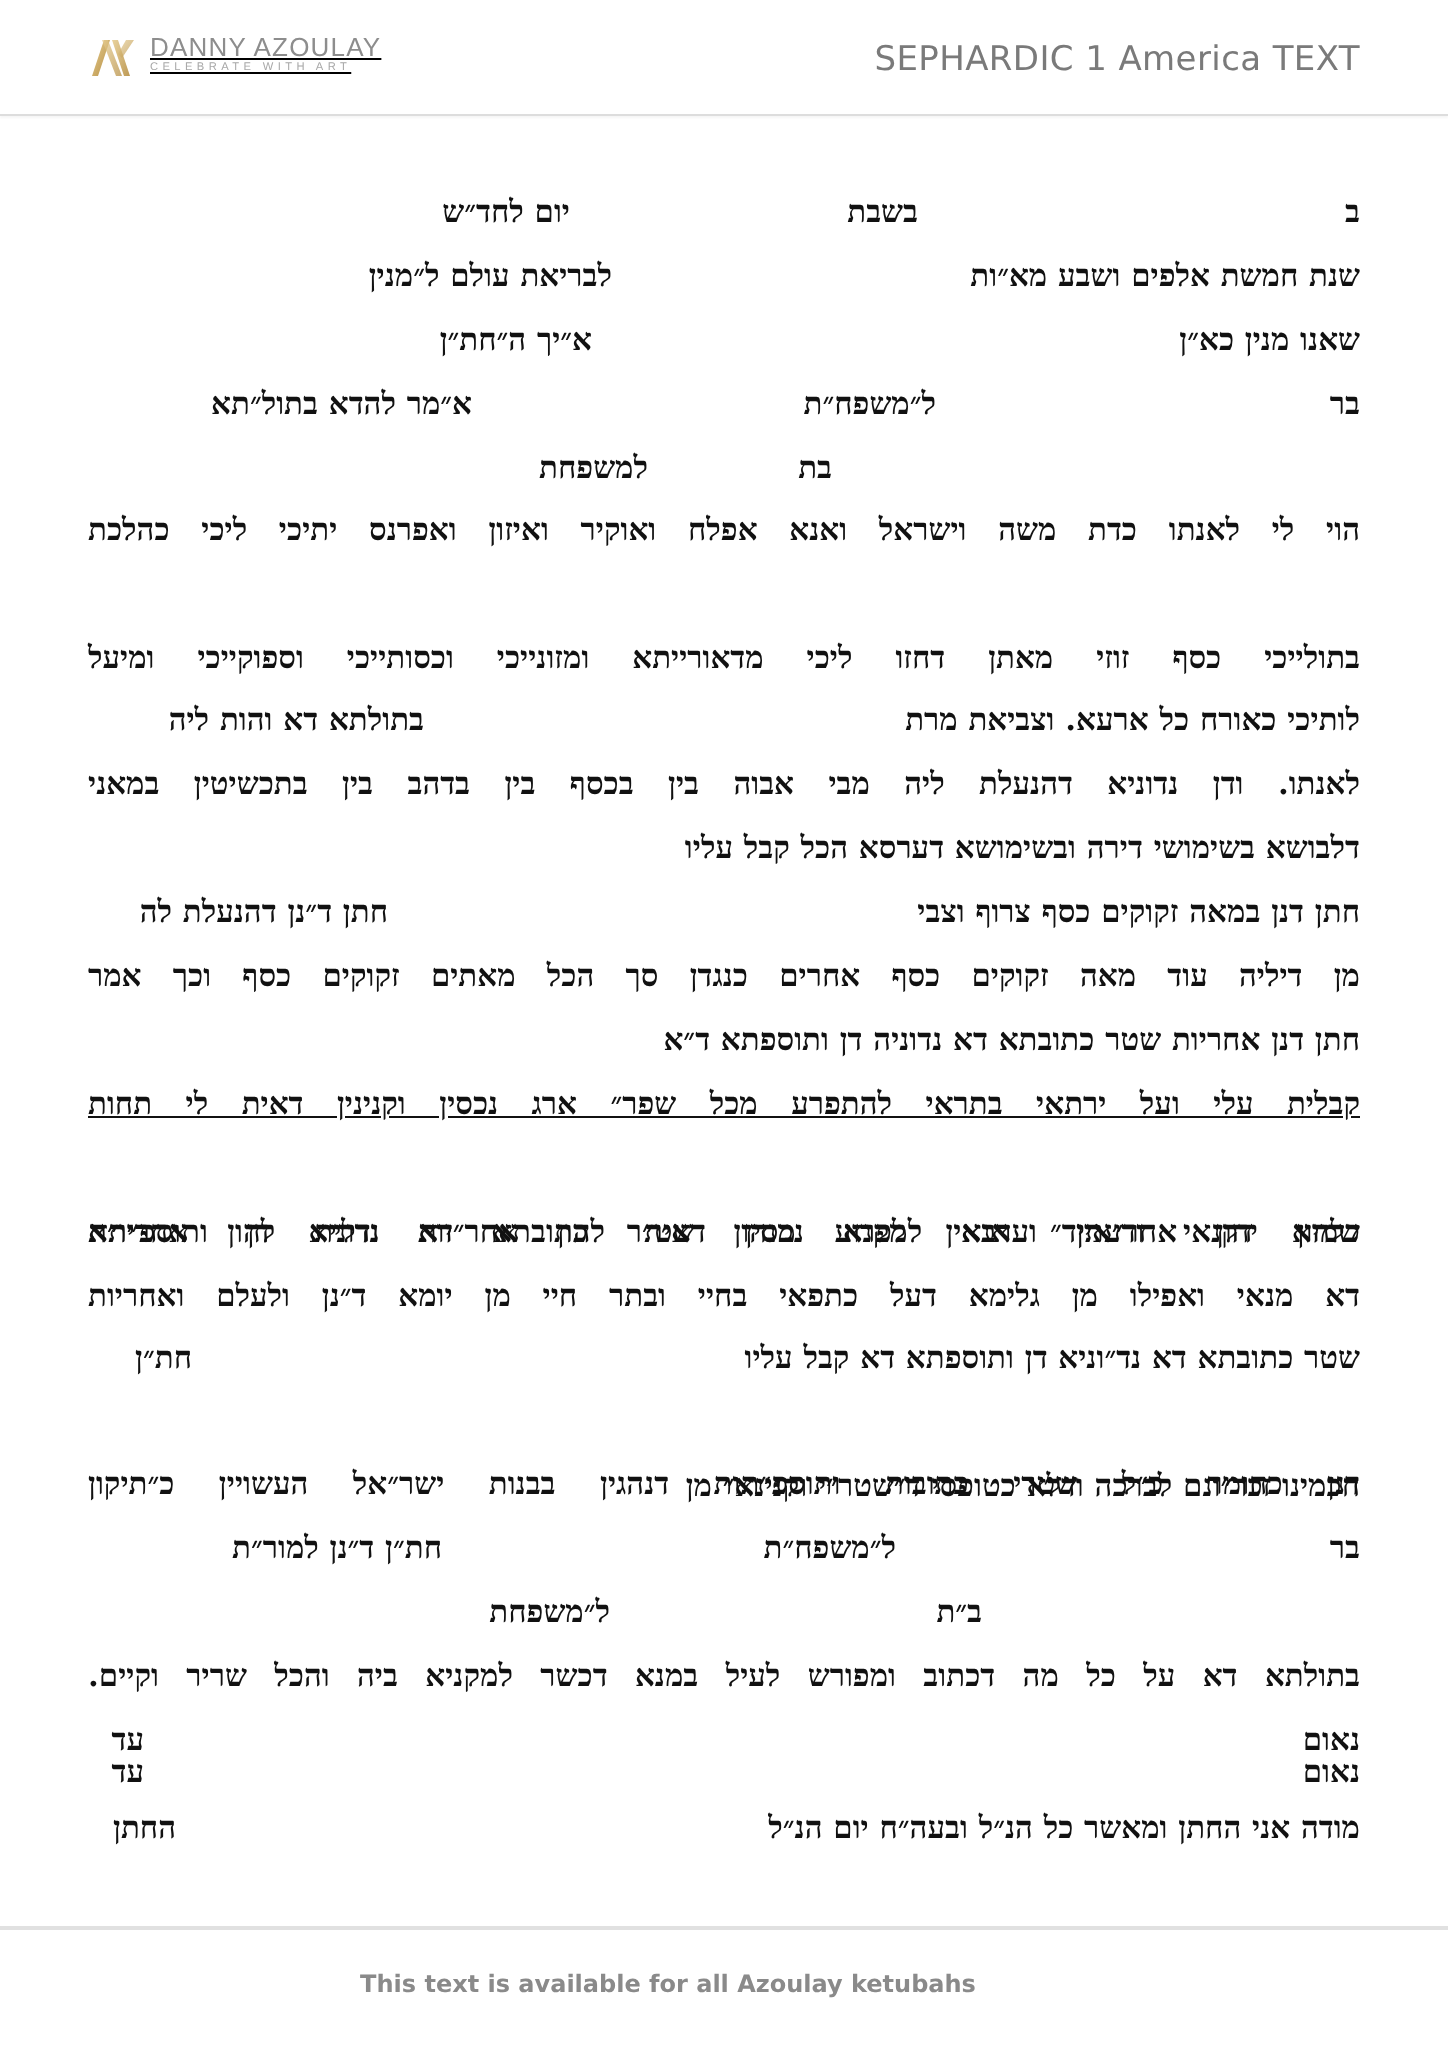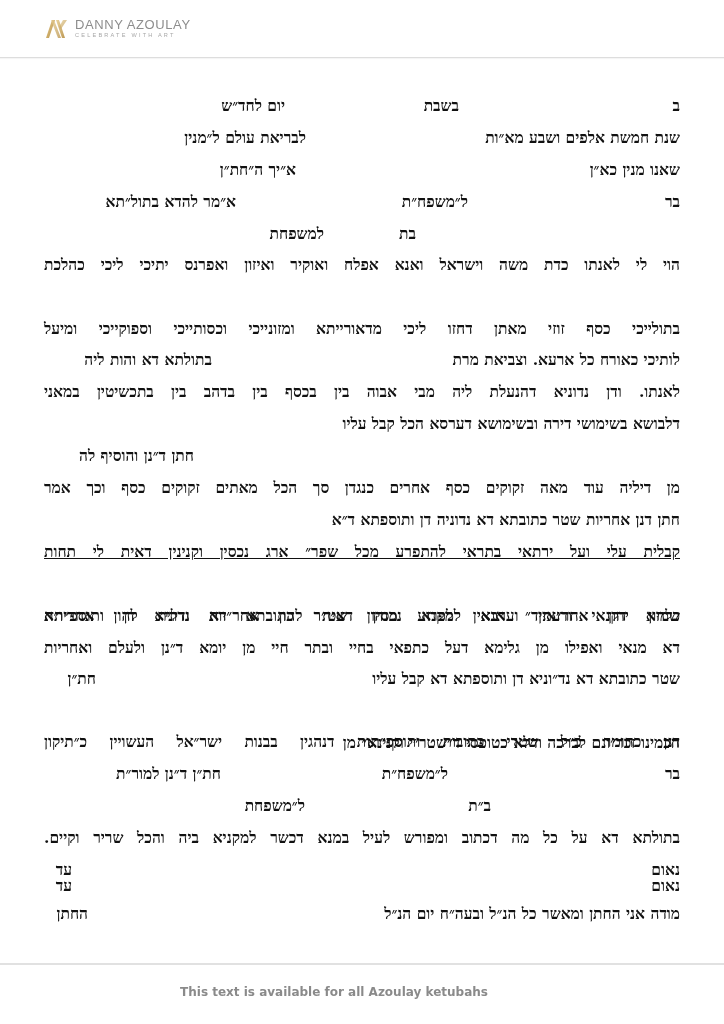--- a/index.html
+++ b/index.html
@@ -17,21 +17,21 @@
     .header {
       position: absolute;
       left: 0; top: 0;
       width: 724px; height: 57px;
       border-bottom: 1px solid #dddddd;
       box-shadow: 0 1px 1px rgba(0,0,0,0.04);
     }
     .logo {
       position: absolute;
       left: 45px; top: 17px;
-      display: flex; align-items: flex-end;
+      display: flex; align-items: flex-start; text-decoration: underline;
     }
     .logo-mark {
       width: 24px; height: 22px;
       position: relative;
       margin-right: 6px;
     }
     .logo-text { display: flex; flex-direction: column; line-height: 1; }
     .logo-name {
       font-family: "Liberation Sans", sans-serif;
       font-size: 13px;
@@ -108,20 +108,21 @@
         <polygon points="6,3 9,3 16,21 13,21" fill="url(#gold)" opacity="0.75"></polygon>
         <polygon points="11,3 14,3 20,21 17,21" fill="url(#gold)" opacity="0.9"></polygon>
         <polygon points="18,3 22,3 16,12 14,10" fill="url(#gold)" opacity="0.7"></polygon>
       </svg>
     </div>
     <div class="logo-text">
       <span class="logo-name">DANNY AZOULAY</span>
       <span class="logo-tagline">CELEBRATE WITH ART</span>
     </div>
   </div>
+  <div class="page-title">SEPHARDIC 1 America TEXT</div>
 </header>
 
 <main class="ketubah">
 
   <span class="line" style="top:98px; right:44px;">ב</span>
   <span class="line" style="top:98px; right:265px;">בשבת</span>
   <span class="line" style="top:98px; right:439px;">יום לחד״ש</span>
 
   <span class="line" style="top:130px; right:44px;">שנת חמשת אלפים ושבע מא״ות</span>
   <span class="line" style="top:130px; right:418px;">לבריאת עולם ל״מנין</span>
@@ -139,21 +140,22 @@
   <span class="line full" style="top:257px;">הוי לי לאנתו כדת משה וישראל ואנא אפלח ואוקיר ואיזון ואפרנס יתיכי ליכי כהלכת</span>
   <span class="line full" style="top:321px;">בתולייכי כסף זוזי מאתן דחזו ליכי מדאורייתא ומזונייכי וכסותייכי וספוקייכי ומיעל</span>
 
   <span class="line" style="top:352px; right:44px;">לותיכי כאורח כל ארעא. וצביאת מרת</span>
   <span class="line" style="top:352px; right:512px;">בתולתא דא והות ליה</span>
 
   <span class="line full" style="top:384px;">לאנתו. ודן נדוניא דהנעלת ליה מבי אבוה בין בכסף בין בדהב בין בתכשיטין במאני</span>
 
   <span class="line" style="top:416px; right:44px;">דלבושא בשימושי דירה ובשימושא דערסא הכל קבל עליו</span>
 
-  <span class="line" style="top:448px; right:530px;">חתן ד״נן והוסיף לה</span>
+  <span class="line" style="top:448px; right:44px;">חתן דנן במאה זקוקים כסף צרוף וצבי</span>
+  <span class="line" style="top:448px; right:530px;">חתן ד״נן דהנעלת לה</span>
 
   <span class="line full" style="top:480px;">מן דיליה עוד מאה זקוקים כסף אחרים כנגדן סך הכל מאתים זקוקים כסף וכך אמר</span>
 
   <span class="line" style="top:512px; right:44px;">חתן דנן אחריות שטר כתובתא דא נדוניה דן ותוספתא ד״א</span>
 
   <span class="line full" style="top:544px;text-decoration:underline;">קבלית עלי ועל ירתאי בתראי להתפרע מכל שפר״ ארג נכסין וקנינין דאית לי תחות</span>
   <span class="line full" style="top:608px;">שמיא דקנאי ודעתיד״ אנא למקנא נכסין דאית להון אחר״יות ודלית להון אחריו״ת</span>
   <span class="line full" style="top:608px;">כלהון יהון אחר״אין וערבאין לפרוע מנהון שט״ר כתובתא דא נדוניא דן ותוספ״תא</span>
   <span class="line full" style="top:640px;">דא מנאי ואפילו מן גלימא דעל כתפאי בחיי ובתר חיי מן יומא ד״נן ולעלם ואחריות</span>
 

